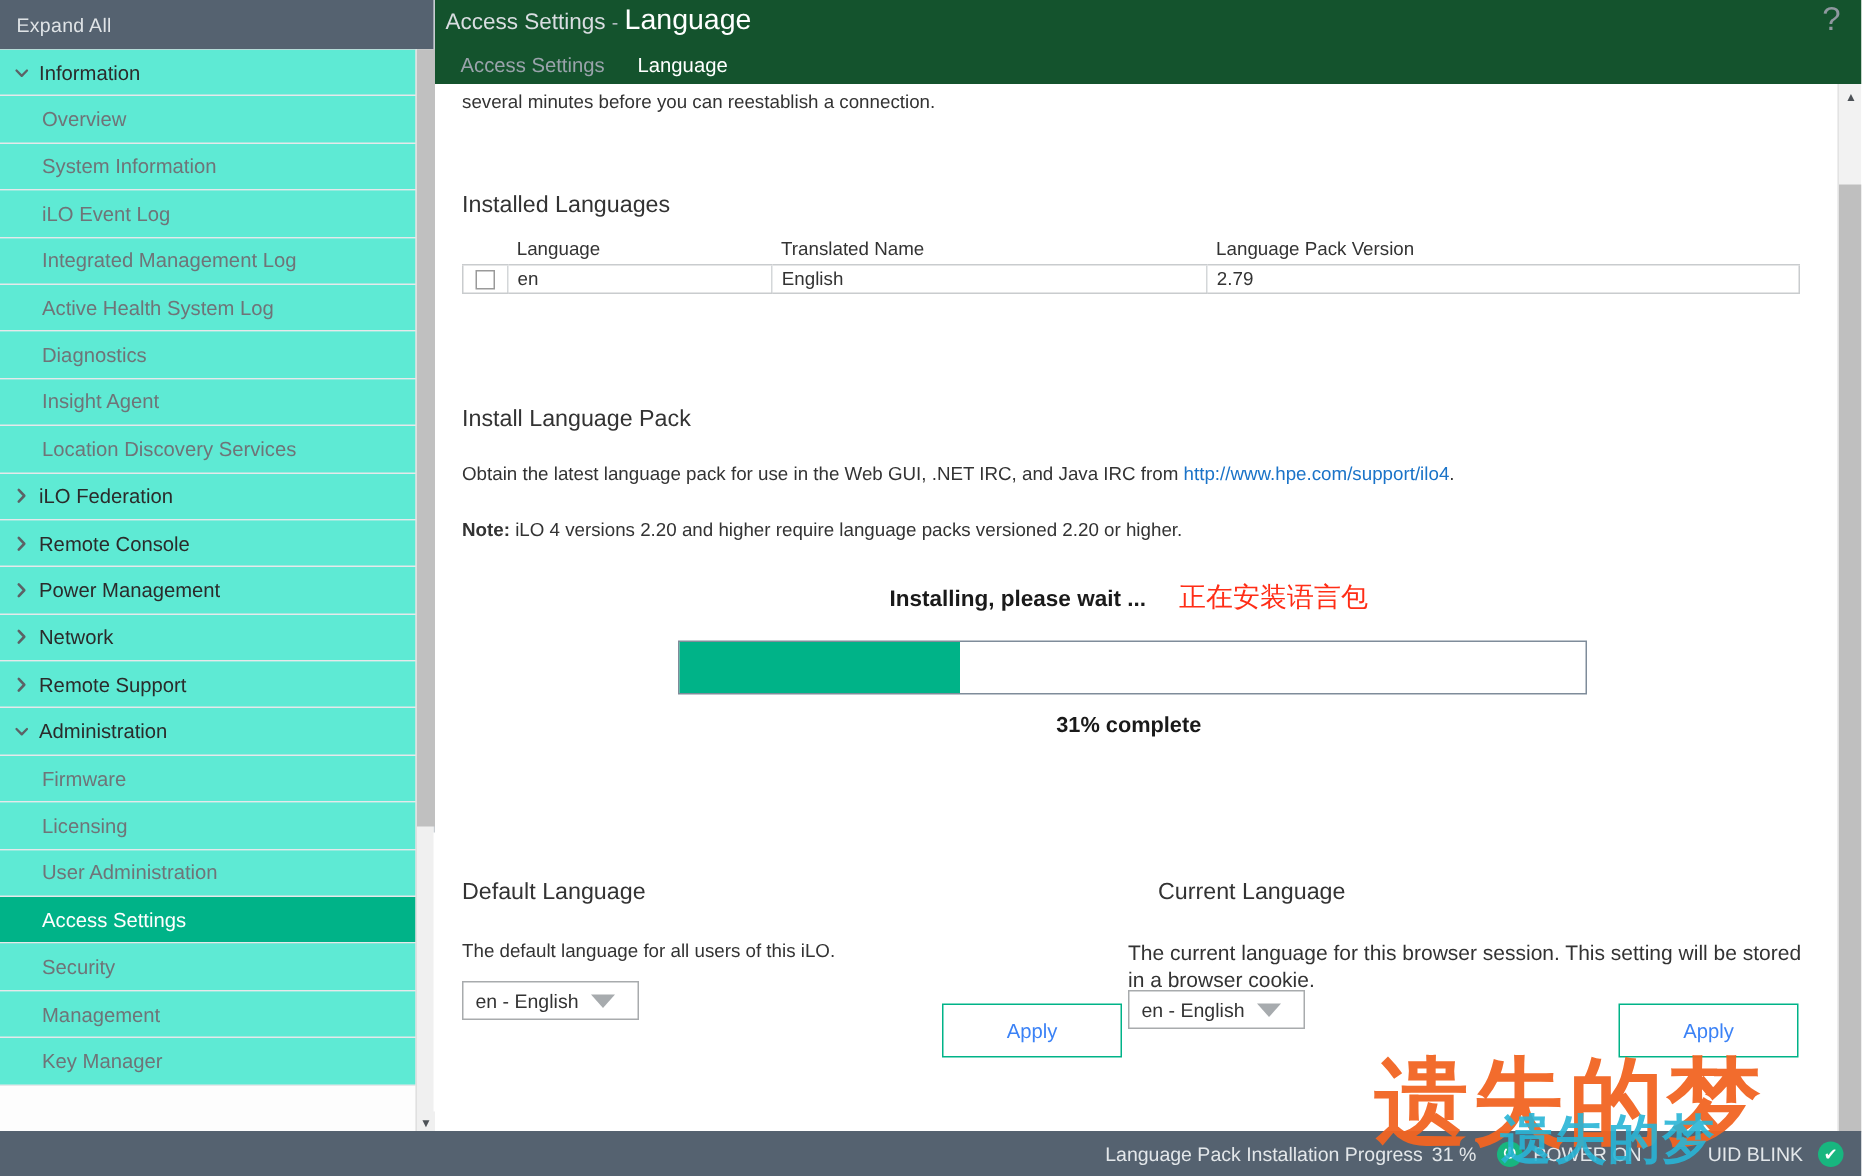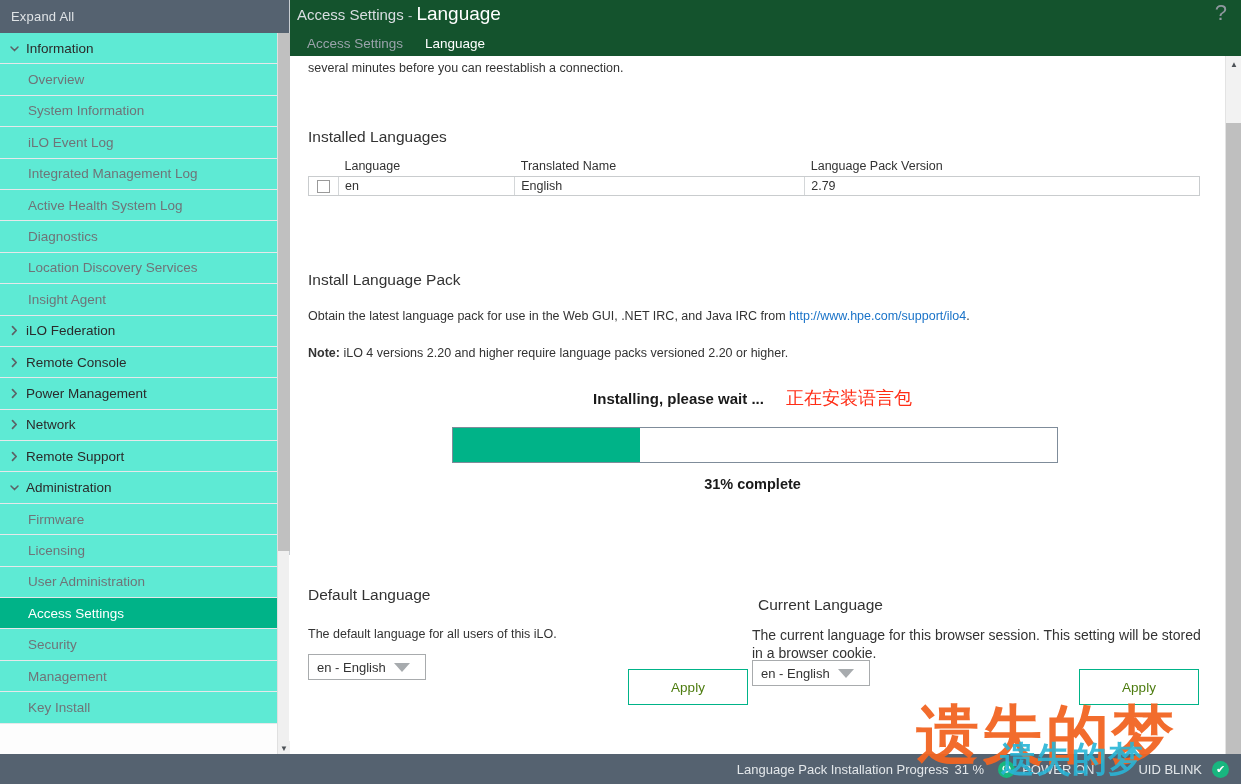--- a/index.html
+++ b/index.html
@@ -173,21 +173,21 @@
     border: 1px solid #9a9a9a;
     background: #fff;
     display: inline-block;
     vertical-align: middle;
     cursor: pointer;
   }
 
   .btn {
     background: #ffffff;
     border: 1px solid #00b388;
-    color: #4d7c0f;
+    color: #3b82f6;
     font-size: 13.5px;
     font-family: "Liberation Sans", sans-serif;
     cursor: pointer;
     text-align: center;
   }
 
   #install-pack-title { position: absolute; left: 18px; top: 215px; }
 
   .para {
     position: absolute; left: 18px;
@@ -224,21 +224,21 @@
     background: #00b388;
   }
   #progress-complete {
     position: absolute; left: 0; top: 420px;
     width: 925px; text-align: center;
     font-size: 14.5px; font-weight: bold; color: #1a1a1a;
   }
 
   
   #default-lang-title { position: absolute; left: 18px; top: 530px; }
-  #current-lang-title { position: absolute; left: 468px; top: 530px; margin-top: 10px; }
+  #current-lang-title { position: absolute; left: 482px; top: 530px; }
   #default-lang-desc {
     position: absolute; left: 18px; top: 571px; width: 400px;
     font-size: 12.5px; color: #333;
   }
   #current-lang-desc {
     position: absolute; left: 462px; top: 571px; width: 452px;
     font-size: 14px; color: #333; line-height: 1.28;
   }
 
   .select-box {
@@ -371,24 +371,24 @@
         <div class="nav-item nav-child">
           <span>Integrated Management Log</span>
         </div>
         <div class="nav-item nav-child">
           <span>Active Health System Log</span>
         </div>
         <div class="nav-item nav-child">
           <span>Diagnostics</span>
         </div>
         <div class="nav-item nav-child">
+          <span>Insight Agent</span>
+        </div>
+        <div class="nav-item nav-child">
           <span>Location Discovery Services</span>
-        </div>
-        <div class="nav-item nav-child">
-          <span>Insight Agent</span>
         </div>
         <div class="nav-item nav-group">
           <span class="caret">
             <svg width="13" height="13" viewBox="0 0 13 13">
               <path d="M4.5 2.6 L8.2 6.5 L4.5 10.4" stroke="#5c6266" stroke-width="1.7" fill="none" stroke-linecap="round" stroke-linejoin="round"></path>
             </svg>
           </span>
           <span>iLO Federation</span>
         </div>
         <div class="nav-item nav-group">
@@ -443,21 +443,21 @@
         <div class="nav-item nav-child selected">
           <span>Access Settings</span>
         </div>
         <div class="nav-item nav-child">
           <span>Security</span>
         </div>
         <div class="nav-item nav-child">
           <span>Management</span>
         </div>
         <div class="nav-item nav-child">
-          <span>Key Install</span>
+          <span>Key Manager</span>
         </div>
       </div>
     <div id="sidebar-scroll">
       <div id="sidebar-thumb"></div>
       <div id="sidebar-arrow-down" class="sb-arrow">▼</div>
     </div>
   </div>
 
   <div id="header">
     <div id="page-title">

